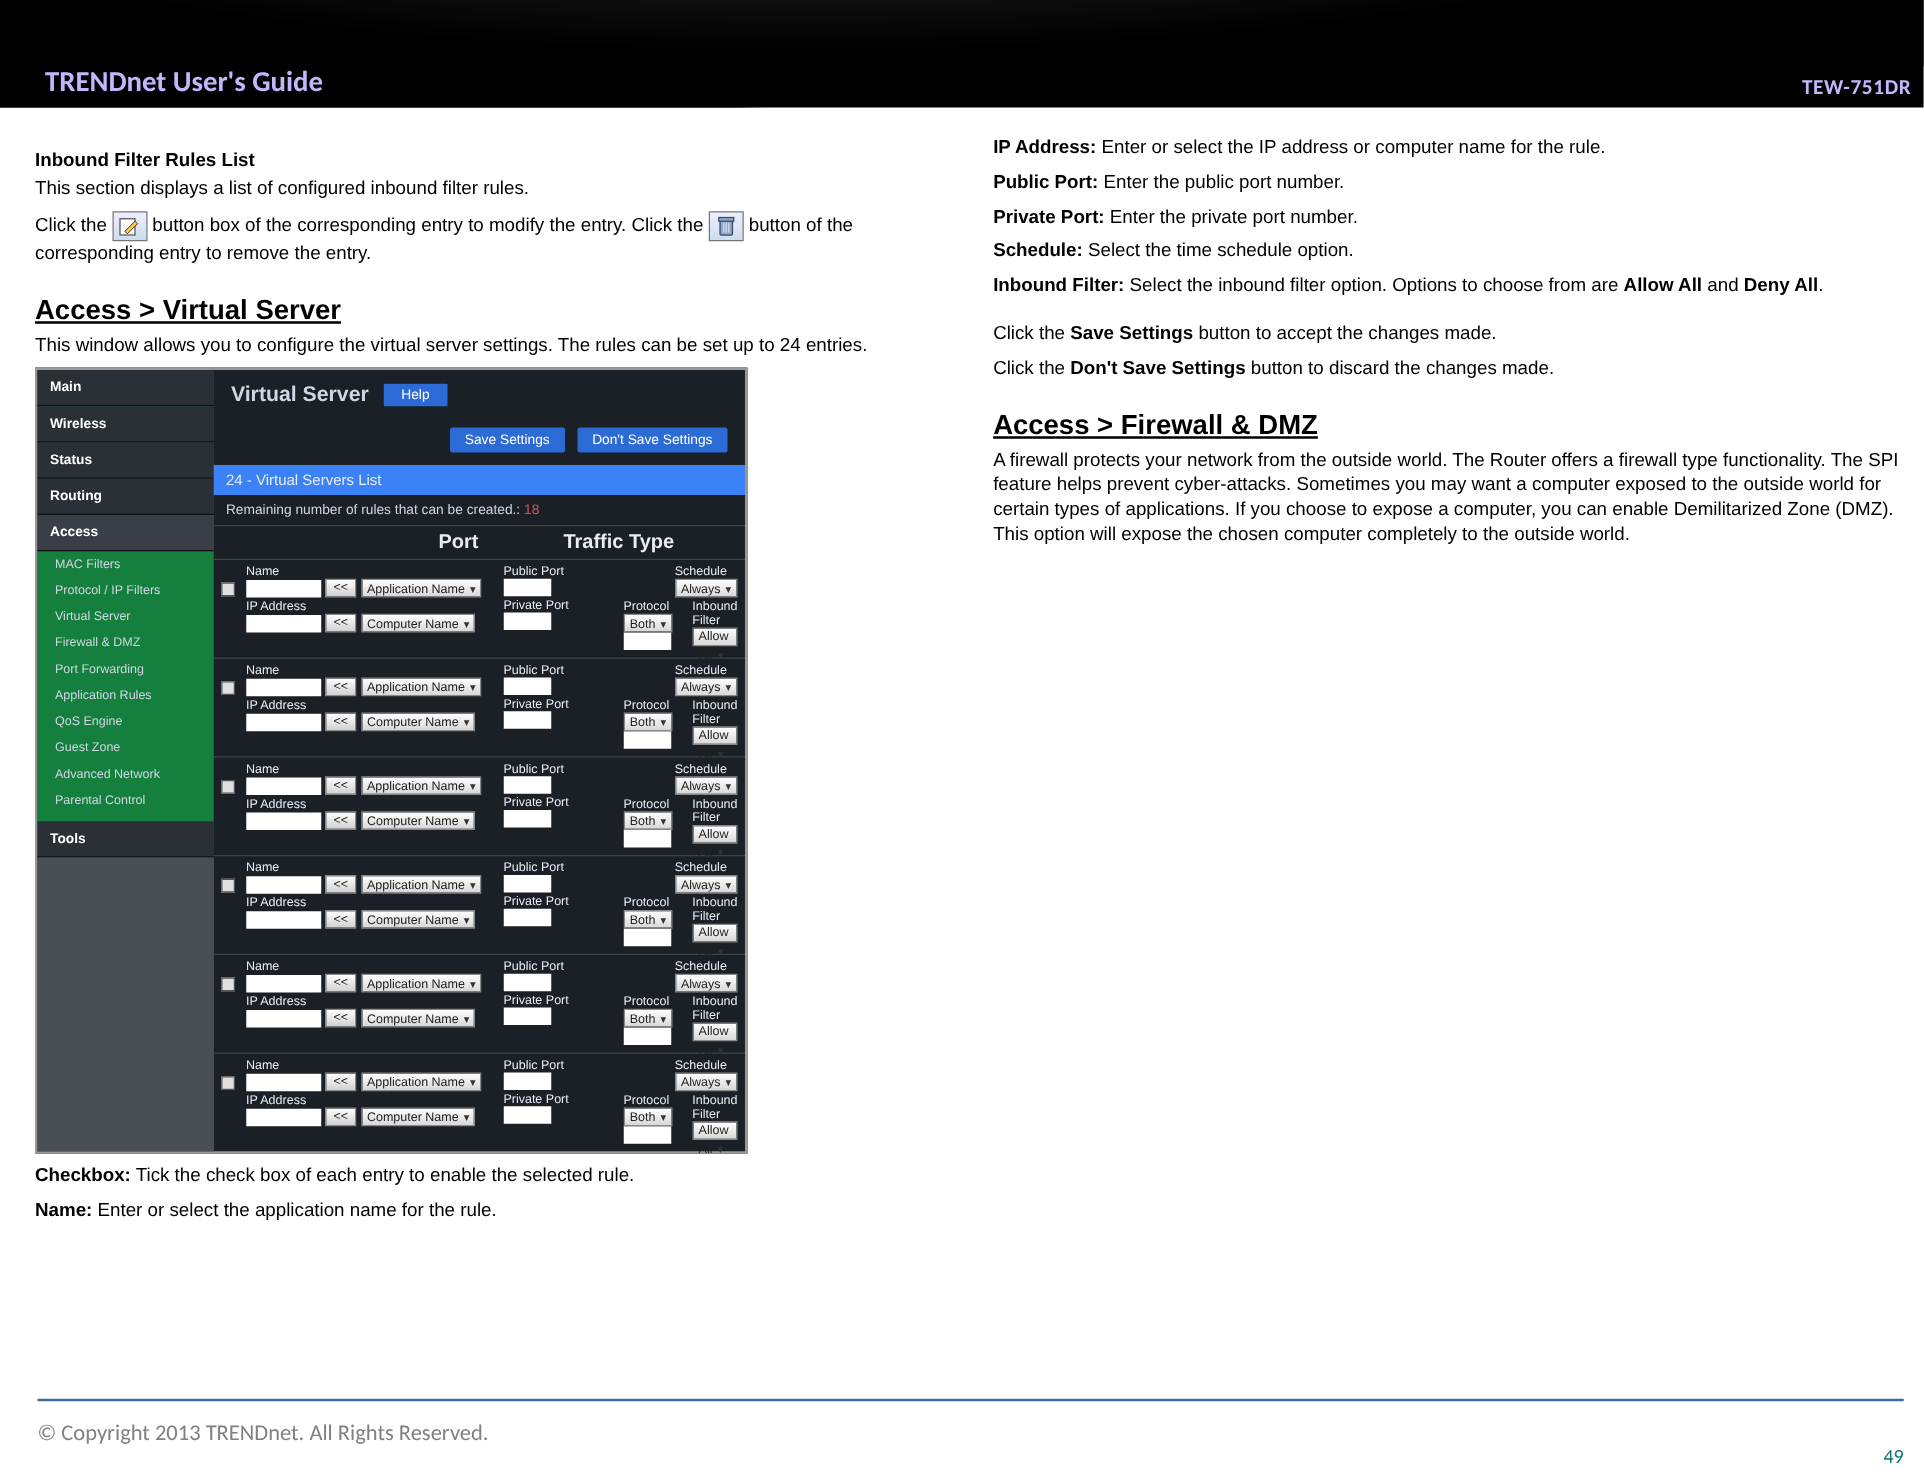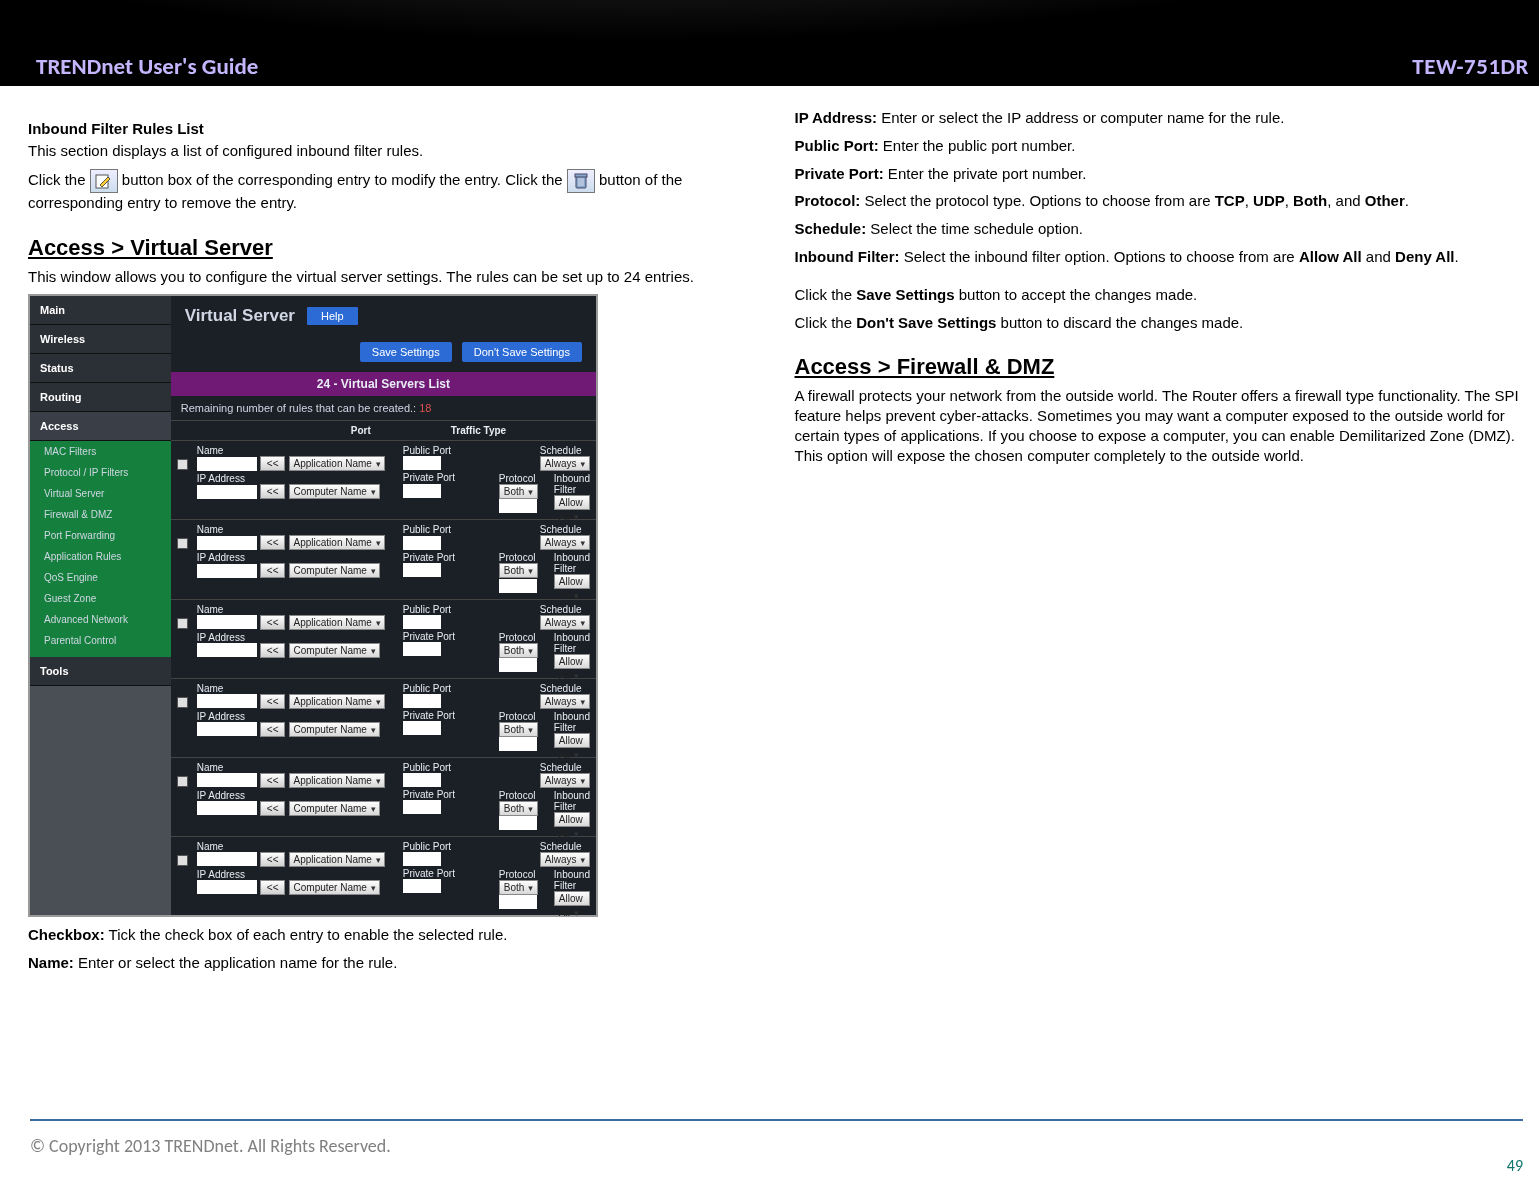--- a/index.html
+++ b/index.html
@@ -21,21 +21,21 @@
     transform: rotate(-2deg);
   }
   .hdr-inner {
     position: absolute;
     left: 36px; right: 10px; bottom: 6px;
     display: flex; justify-content: space-between; align-items: flex-end;
     color: #c4b5fd;
     font-family: Calibri, Arial, sans-serif;
   }
   .hdr-left { font-size: 23px; font-weight: 700; }
-  .hdr-right { font-size: 23px; font-weight: 700; letter-spacing: .5px; }
+  .hdr-right { font-size: 17px; font-weight: 700; letter-spacing: .5px; }
 
   .content {
     display: flex;
     gap: 40px;
     padding: 22px 18px 0 28px;
   }
   .col { flex: 1 1 0; min-width: 0; }
   .col .para { margin-bottom: 8px; line-height: 1.32; }
   .para b { font-weight: 700; }
   .h-bold { font-weight: 700; margin: 12px 0 4px; }
@@ -94,28 +94,28 @@
     padding: 3px 14px; font-size: 11px;
     border-radius: 1px;
   }
   .btn-row { display: flex; gap: 10px; justify-content: flex-end; padding: 6px 14px 10px; }
   .blue-btn {
     background: #2c6bd6; color: #fff;
     padding: 4px 12px; font-size: 11px;
     border-radius: 2px;
   }
   .panel-head {
-    background: #701a75; color: #e8ecf4;
-    padding: 5px 10px; font-size: 12px; font-weight: 700; text-align: center;
+    background: #3b82f6; color: #e8ecf4;
+    padding: 5px 10px; font-size: 12px; font-weight: 400;
   }
   .panel-sub { padding: 6px 10px; color: #cfd6e4; font-size: 11px; }
   .panel-sub .count { color: #d9534f; font-weight: 400; }
   .tbl-head {
     display: flex; padding: 4px 10px; color: #e8ecf4;
-    font-weight: 700; font-size: 10px;
+    font-weight: 700; font-size: 16px;
     border-top: 1px solid #444;
   }
   .tbl-head .c1 { flex: 0 0 170px; }
   .tbl-head .c2 { flex: 0 0 100px; }
   .tbl-head .c3 { flex: 1; }
   .vs-row {
     border-top: 1px solid #444;
     display: flex;
     padding: 4px 6px;
     gap: 6px;
@@ -400,23 +400,20 @@
     </div>
     <div class="para">
       <b>Name:</b><span> Enter or select the application name for the rule.</span>
     </div>
   </div>
 
   <div class="col">
     <div class="para"><b>IP Address:</b><span> Enter or select the IP address or computer name for the rule.</span></div>
     <div class="para"><b>Public Port:</b><span> Enter the public port number.</span></div>
     <div class="para"><b>Private Port:</b><span> Enter the private port number.</span></div>
-    <div class="para">
-      <b>Protocol:</b><span> Select the protocol type. Options to choose from are </span><b>TCP</b><span>, </span><b>UDP</b><span>, </span><b>Both</b><span>, and </span><b>Other</b><span>.</span>
-    </div>
     <div class="para"><b>Schedule:</b><span> Select the time schedule option.</span></div>
     <div class="para">
       <b>Inbound Filter:</b><span> Select the inbound filter option. Options to choose from are </span><b>Allow All</b><span> and </span><b>Deny All</b><span>.</span>
     </div>
     <div class="para" style="margin-top:18px">
       <span>Click the </span><b>Save Settings</b><span> button to accept the changes made.</span>
     </div>
     <div class="para">
       <span>Click the </span><b>Don't Save Settings</b><span> button to discard the changes made.</span>
     </div>

